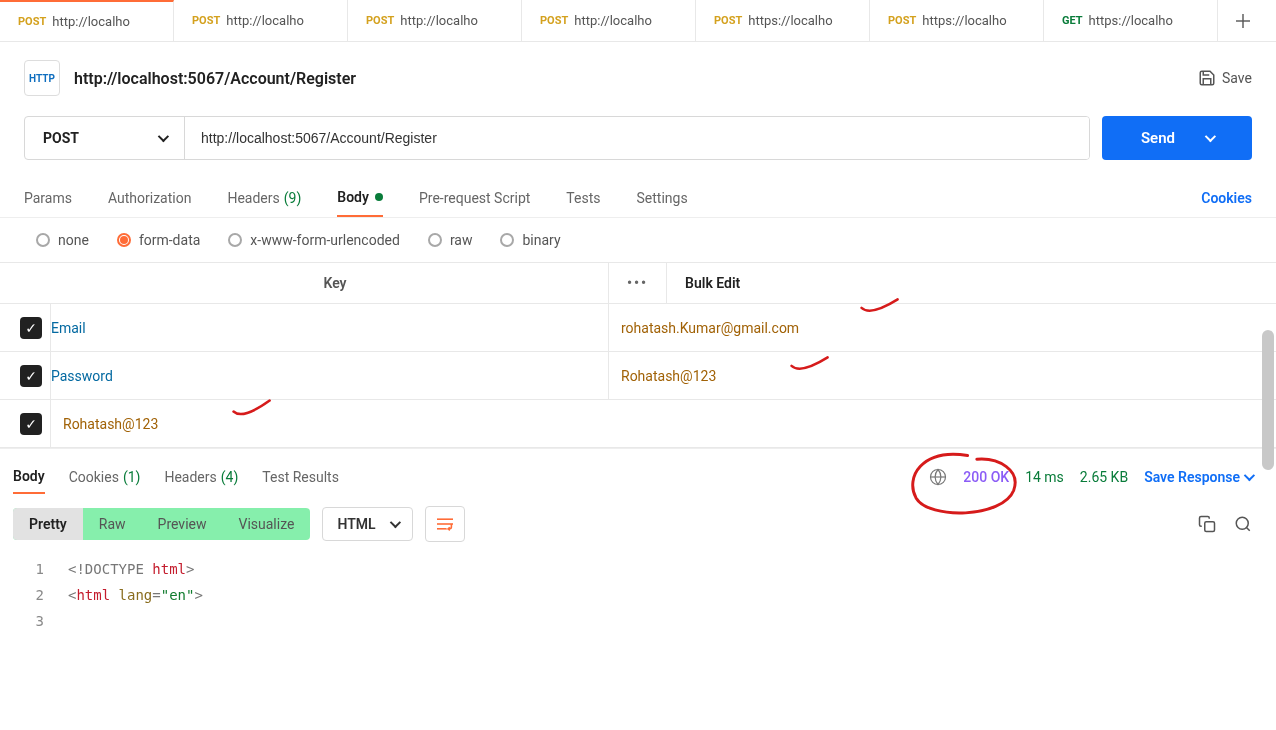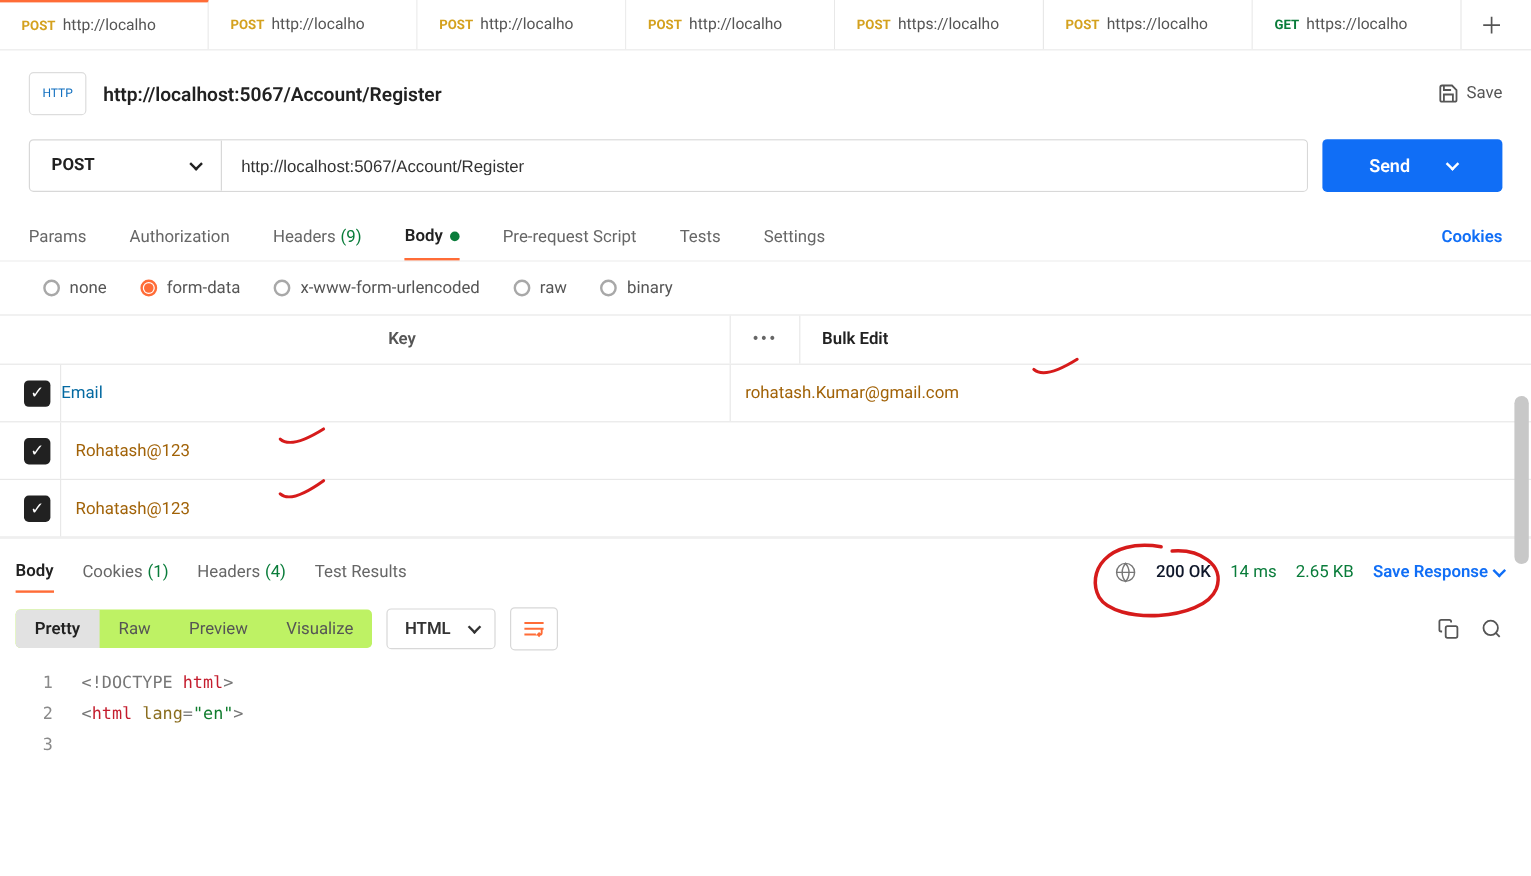--- a/index.html
+++ b/index.html
@@ -10,21 +10,21 @@
 .tab { display: flex; align-items: center; padding: 0 18px; height: 100%; border-right: 1px solid #e8e8e8; background: #fff; cursor: pointer; white-space: nowrap; overflow: hidden; width: 174px; font-size: 13px; }
 .tab.active { border-top: 2px solid #ff6c37; }
 .tab .method { font-weight: 700; margin-right: 6px; font-size: 11px; }
 .tab .method.post { color: #d4a11e; }
 .tab .method.get { color: #097c3a; }
 .tab .title { color: #555; overflow: hidden; text-overflow: ellipsis; }
 .tab-plus { width: 50px; display: flex; align-items: center; justify-content: center; cursor: pointer; color: #666; font-size: 22px; height: 100%; }
 
 
 .req-header { display: flex; align-items: center; padding: 18px 24px 10px 24px; gap: 14px; }
-.http-badge { width: 48px; height: 36px; border: 1px solid #ddd; border-radius: 4px; display: flex; align-items: center; justify-content: center; font-size: 10px; font-weight: 400; color: #0f6ebf; }
+.http-badge { width: 36px; height: 36px; border: 1px solid #ddd; border-radius: 4px; display: flex; align-items: center; justify-content: center; font-size: 10px; font-weight: 700; color: #0f6ebf; }
 .req-title { font-size: 16px; font-weight: 600; color: #212121; flex: 1; }
 .save-btn { display: flex; align-items: center; gap: 6px; color: #555; cursor: pointer; font-size: 14px; }
 
 
 .req-controls { display: flex; padding: 10px 24px 18px 24px; gap: 12px; }
 .method-url-group { display: flex; flex: 1; border: 1px solid #d8d8d8; border-radius: 4px; overflow: hidden; height: 44px; }
 .method-select { width: 160px; display: flex; align-items: center; padding: 0 18px; font-weight: 700; color: #212121; border-right: 1px solid #d8d8d8; cursor: pointer; justify-content: space-between; }
 .url-input { flex: 1; border: none; padding: 0 16px; font-size: 14px; color: #333; outline: none; }
 .send-btn { width: 150px; background: #106ef6; color: #fff; font-weight: 600; font-size: 15px; border-radius: 4px; display: flex; align-items: center; justify-content: center; gap: 30px; cursor: pointer; height: 44px; }
 
@@ -56,27 +56,27 @@
 .fd-key { width: 558px; color: #0369a1; border-left: 1px solid #e8e8e8; height: 100%; display: flex; align-items: center; }
 .fd-val { flex: 1; padding-left: 12px; color: #a16207; border-left: 1px solid #e8e8e8; height: 100%; display: flex; align-items: center; position: relative; }
 
 
 .resp-bar { display: flex; align-items: center; padding: 10px 24px 0 13px; gap: 24px; height: 46px; border-top: 1px solid #eee; }
 .resp-tab { color: #666; cursor: pointer; height: 100%; display: flex; align-items: center; }
 .resp-tab.active { color: #212121; font-weight: 600; border-bottom: 2px solid #ff6c37; }
 .resp-tab .count { color: #097c3a; margin-left: 4px; }
 .resp-status-block { margin-left: auto; display: flex; align-items: center; gap: 16px; position: relative; }
 .globe-icon { color: #777; }
-.status-txt { color: #0f172a; font-weight: 500; }
+.status-txt { color: #8b5cf6; font-weight: 500; }
 .time-txt { color: #097c3a; }
 .size-txt { color: #097c3a; }
 .save-resp { color: #106ef6; font-weight: 600; cursor: pointer; display: flex; align-items: center; gap: 4px; }
 
 .resp-toolbar { display: flex; align-items: center; padding: 12px 24px 10px 13px; gap: 12px; }
-.viewmode-group { display: flex; background: #bef264; border-radius: 4px; overflow: hidden; }
+.viewmode-group { display: flex; background: #86efac; border-radius: 4px; overflow: hidden; }
 .viewmode { padding: 8px 16px; color: #555; cursor: pointer; }
 .viewmode.active { background: #e2e2e2; color: #212121; font-weight: 600; }
 .lang-select { border: 1px solid #d8d8d8; border-radius: 4px; padding: 8px 14px; display: flex; align-items: center; gap: 14px; cursor: pointer; color: #333; font-weight: 600; }
 .wrap-btn { border: 1px solid #d8d8d8; border-radius: 4px; width: 40px; height: 36px; display: flex; align-items: center; justify-content: center; cursor: pointer; color: #ff6c37; }
 .resp-toolbar .right-icons { margin-left: auto; display: flex; gap: 18px; color: #666; }
 
 .code-area { padding: 4px 24px 0 24px; font-family: Consolas, monospace; font-size: 14px; }
 .code-line { display: flex; gap: 24px; line-height: 26px; }
 .lnum { width: 20px; color: #8a8a8a; text-align: right; }
 .tok-doctype { color: #777; }
@@ -215,20 +215,21 @@
         <span>rohatash.Kumar@gmail.com</span>
       <svg class="red-tick" style="left:250px;top:-8px" viewBox="0 0 50 26">
           <path d="M3 14 Q 14 24 46 4" stroke="#d61b1b" stroke-width="3" fill="none" stroke-linecap="round"></path>
         </svg>
     </div>
   </div>
   <div class="fd-row">
     <div class="fd-chk">
         <div class="chk">✓</div>
       </div>
+    <div class="fd-key">Password</div>
     <div class="fd-val">
         <span>Rohatash@123</span>
       <svg class="red-tick" style="left:180px;top:2px" viewBox="0 0 50 26">
           <path d="M3 14 Q 14 24 46 4" stroke="#d61b1b" stroke-width="3" fill="none" stroke-linecap="round"></path>
         </svg>
     </div>
   </div>
   <div class="fd-row">
     <div class="fd-chk">
         <div class="chk">✓</div>

